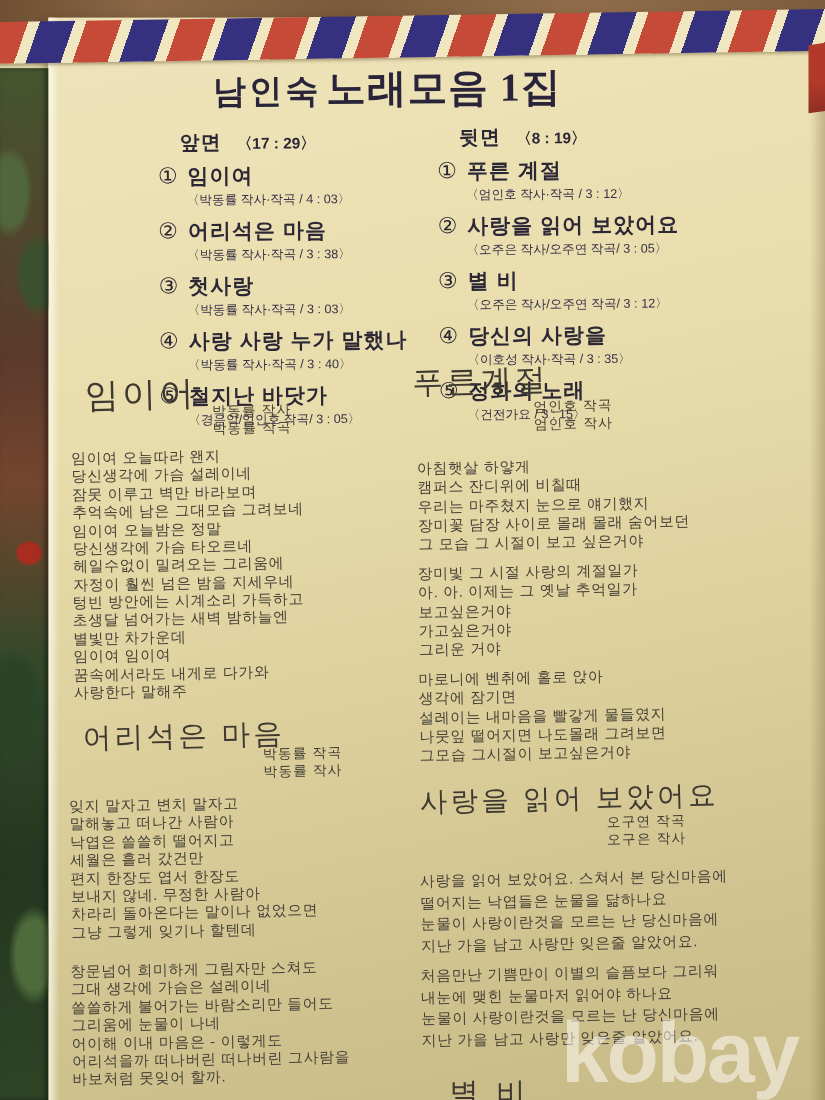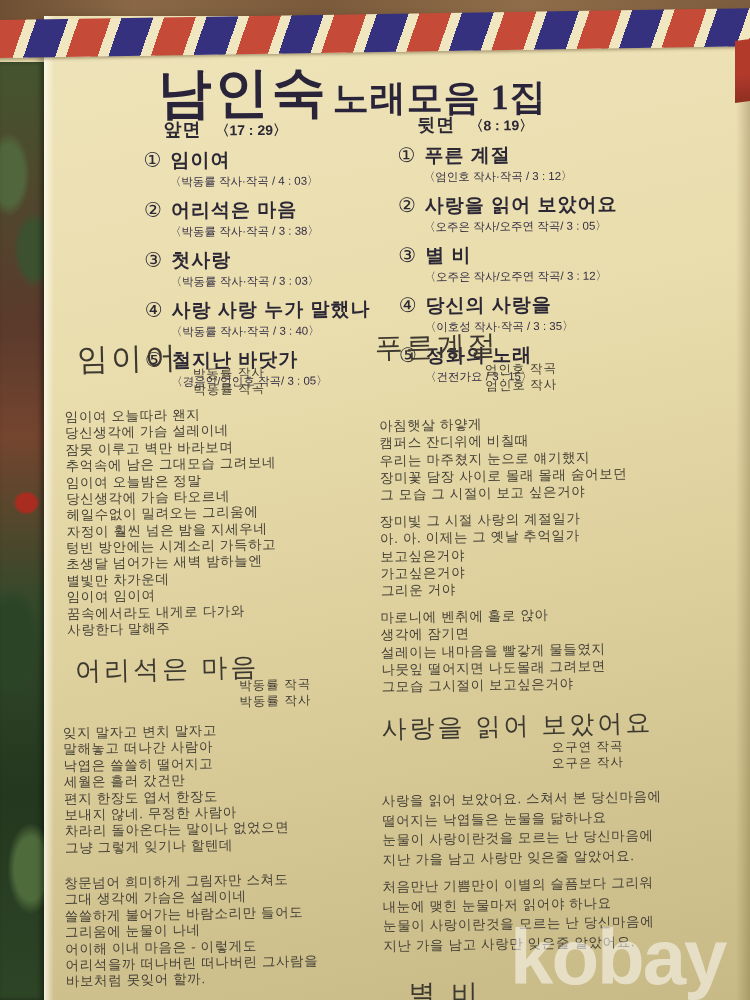--- a/index.html
+++ b/index.html
@@ -40,21 +40,21 @@
   .paper::before{content:"";position:absolute;left:0;top:0;bottom:0;width:10px;
     background:linear-gradient(to right,rgba(255,255,248,0.75),rgba(255,255,248,0));}
   .paper::after{content:"";position:absolute;right:0;top:0;bottom:0;width:14px;
     background:linear-gradient(to left,rgba(90,70,30,0.28),rgba(90,70,30,0));}
 
   .content{position:absolute;left:0;top:0;width:706px;height:984px;transform:rotate(-0.4deg);}
 
   
   .title{position:absolute;left:96px;top:40px;width:430px;text-align:center;
     color:#29243a;font-family:"Liberation Serif","DejaVu Serif",serif;white-space:nowrap;}
-  .title .artist{font-size:54px;font-weight:900;letter-spacing:3px;}
+  .title .artist{font-size:30px;font-weight:900;letter-spacing:3px;}
   .title .rest{font-size:36px;font-weight:800;letter-spacing:1px;}
 
   .col{position:absolute;color:#2b2735;}
   .col-a{left:102px;top:100px;width:250px;}
   .col-b{left:356px;top:97px;width:300px;}
   .side-head{font-size:18px;font-weight:bold;margin:0 0 6px 20px;letter-spacing:1px;}
   .side-time{font-size:14px;font-weight:bold;margin-left:8px;letter-spacing:0;margin-top:28px;}
   .track{margin-bottom:8px;}
   .t-line{font-size:19px;font-weight:bold;letter-spacing:1px;white-space:nowrap;}
   .t-num{margin-right:8px;font-weight:normal;font-size:20px;}

